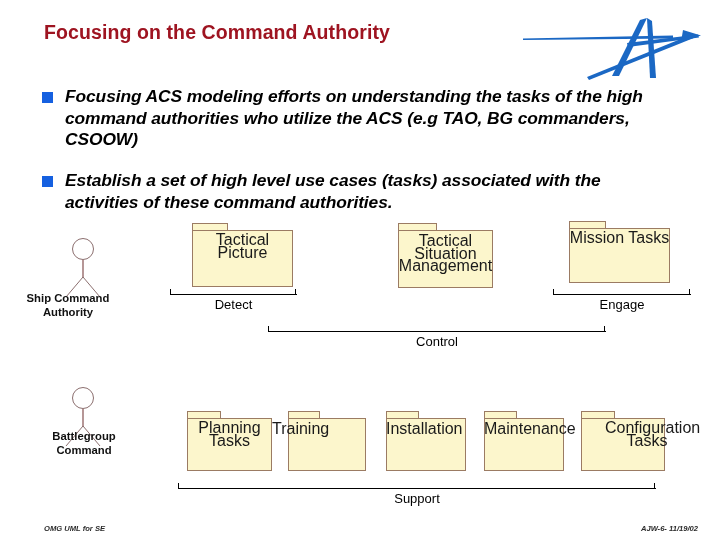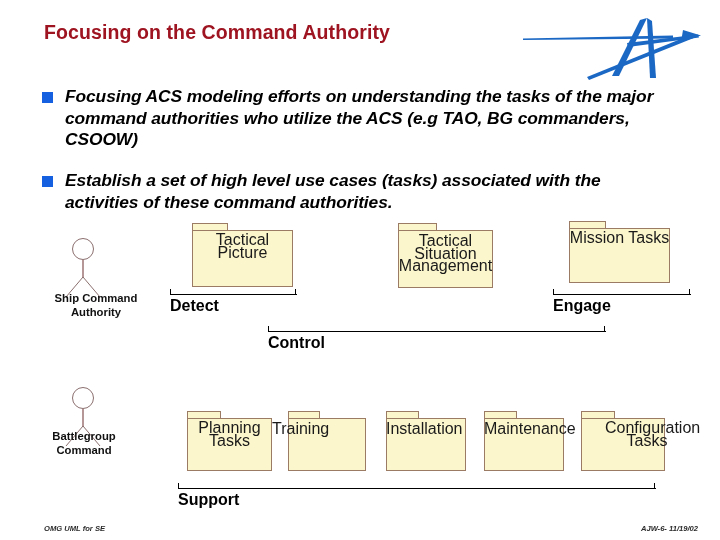--- a/index.html
+++ b/index.html
@@ -126,22 +126,23 @@
   }
   .bracket-cap {
     position: absolute;
     top: -5px;
     width: 0;
     height: 6px;
     border-left: 1.6px solid #000000;
   }
   .bracket-label {
     position: absolute;
-    font-size: 16px;
-    font-weight: bold;
+    text-align: center;
+    font-size: 13px;
+    font-weight: normal;
     color: #000000;
     white-space: nowrap;
   }
 
   
   .footer-left, .footer-right {
     position: absolute;
     font-size: 7.6px;
     font-style: italic;
     font-weight: bold;
@@ -173,42 +174,42 @@
         <polygon points="104,39 175,30.5 176,33.5 105,43"></polygon>
 
         <polygon points="160,26 178,31.5 158,38"></polygon>
       </g>
     </svg>
   </div>
 
   <div class="bullet-block" style="top:86px;">
     <div class="bullet-row">
       <span class="bullet-mark"></span>
-      <span class="bullet-text">Focusing ACS modeling efforts on understanding the tasks of the major command authorities who utilize the ACS (e.g TAO, BG commanders, CSOOW)</span>
+      <span class="bullet-text">Focusing ACS modeling efforts on understanding the tasks of the high command authorities who utilize the ACS (e.g TAO, BG commanders, CSOOW)</span>
     </div>
   </div>
 
   <div class="bullet-block" style="top:170px;">
     <div class="bullet-row">
       <span class="bullet-mark"></span>
       <span class="bullet-text">Establish a set of high level use cases (tasks) associated with the activities of these command authorities.</span>
     </div>
   </div>
 
   <div id="diagram">
 
     <div class="actor" style="left:55px; top:236px; width:56px; height:62px;">
       <svg width="56" height="62" viewBox="0 0 56 62" xmlns="http://www.w3.org/2000/svg">
         <circle cx="28" cy="13" r="10.5" fill="none" stroke="#8C6F6F" stroke-width="1"></circle>
         <line x1="28" y1="24" x2="28" y2="42" stroke="#7A4040" stroke-width="1.1"></line>
         <line x1="28" y1="41" x2="11" y2="61" stroke="#8C6F6F" stroke-width="1"></line>
         <line x1="28" y1="41" x2="45" y2="61" stroke="#8C6F6F" stroke-width="1"></line>
       </svg>
     </div>
-    <div class="actor-label" style="left:34px; top:292px; width:124px;">Ship Command
+    <div class="actor-label" style="left:6px; top:292px; width:124px;">Ship Command
 Authority</div>
 
     <div class="actor" style="left:55px; top:385px; width:56px; height:62px;">
       <svg width="56" height="62" viewBox="0 0 56 62" xmlns="http://www.w3.org/2000/svg">
         <circle cx="28" cy="13" r="10.5" fill="none" stroke="#8C6F6F" stroke-width="1"></circle>
         <line x1="28" y1="24" x2="28" y2="42" stroke="#7A4040" stroke-width="1.1"></line>
         <line x1="28" y1="41" x2="11" y2="61" stroke="#8C6F6F" stroke-width="1"></line>
         <line x1="28" y1="41" x2="45" y2="61" stroke="#8C6F6F" stroke-width="1"></line>
       </svg>
     </div>

